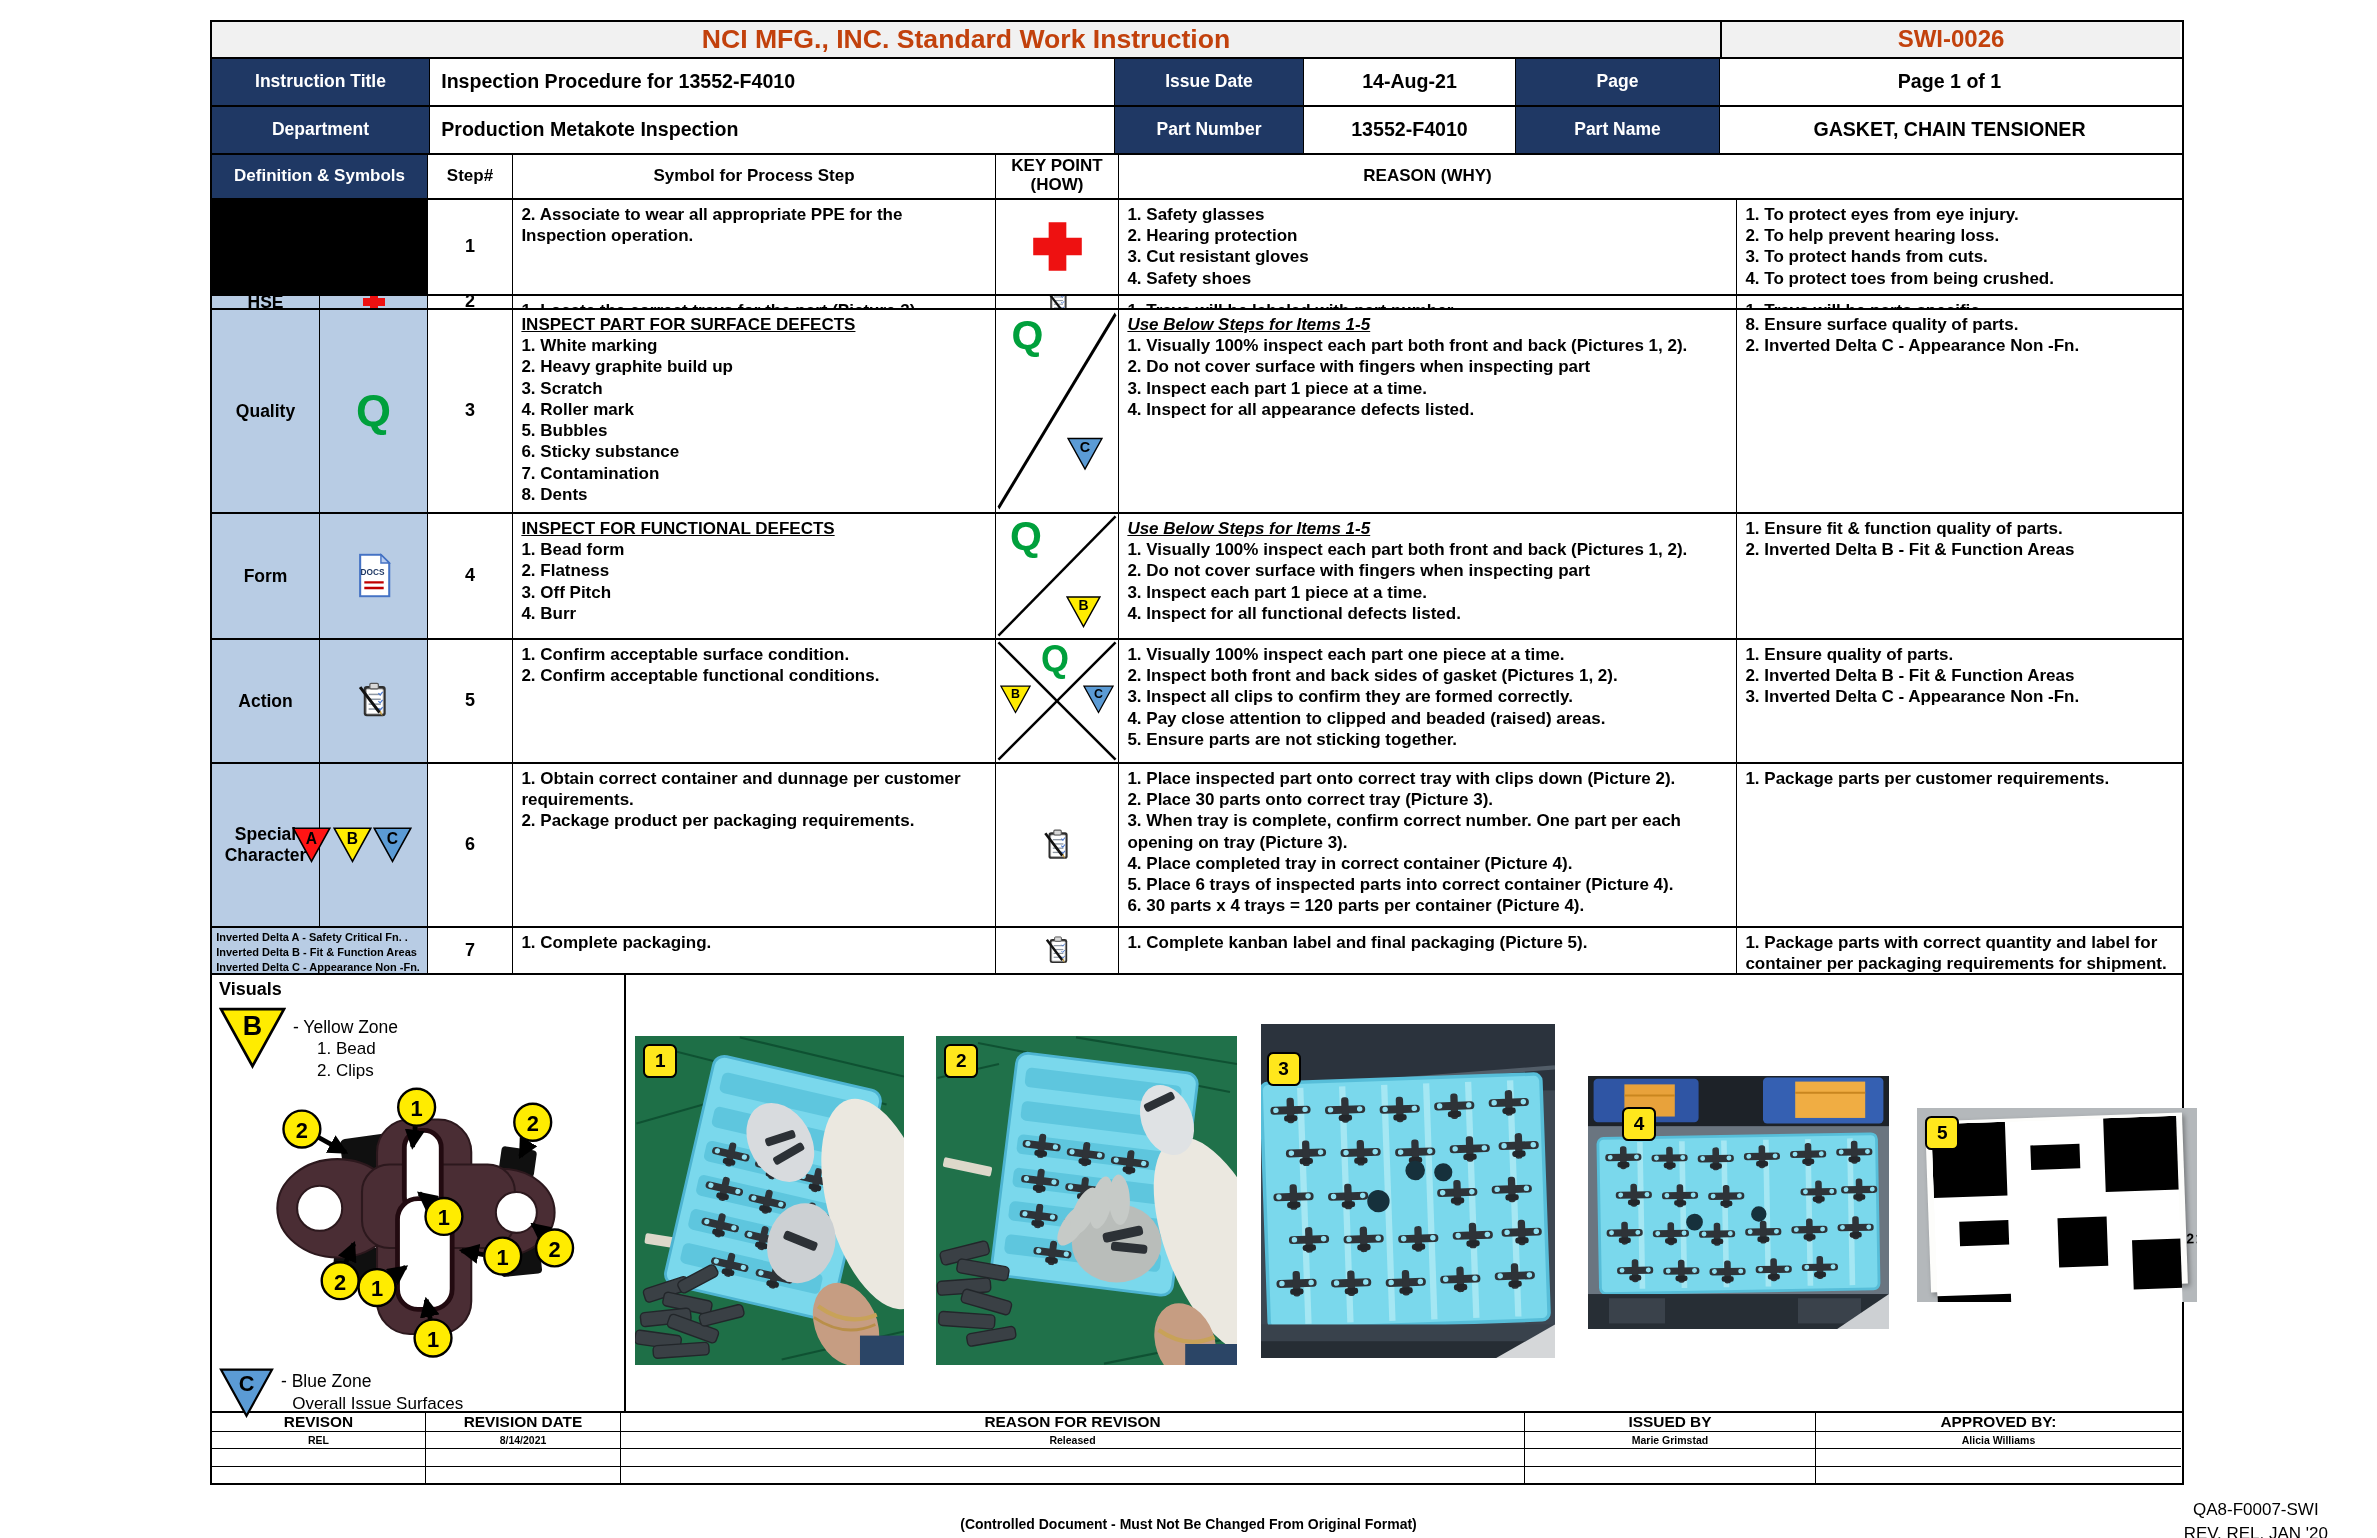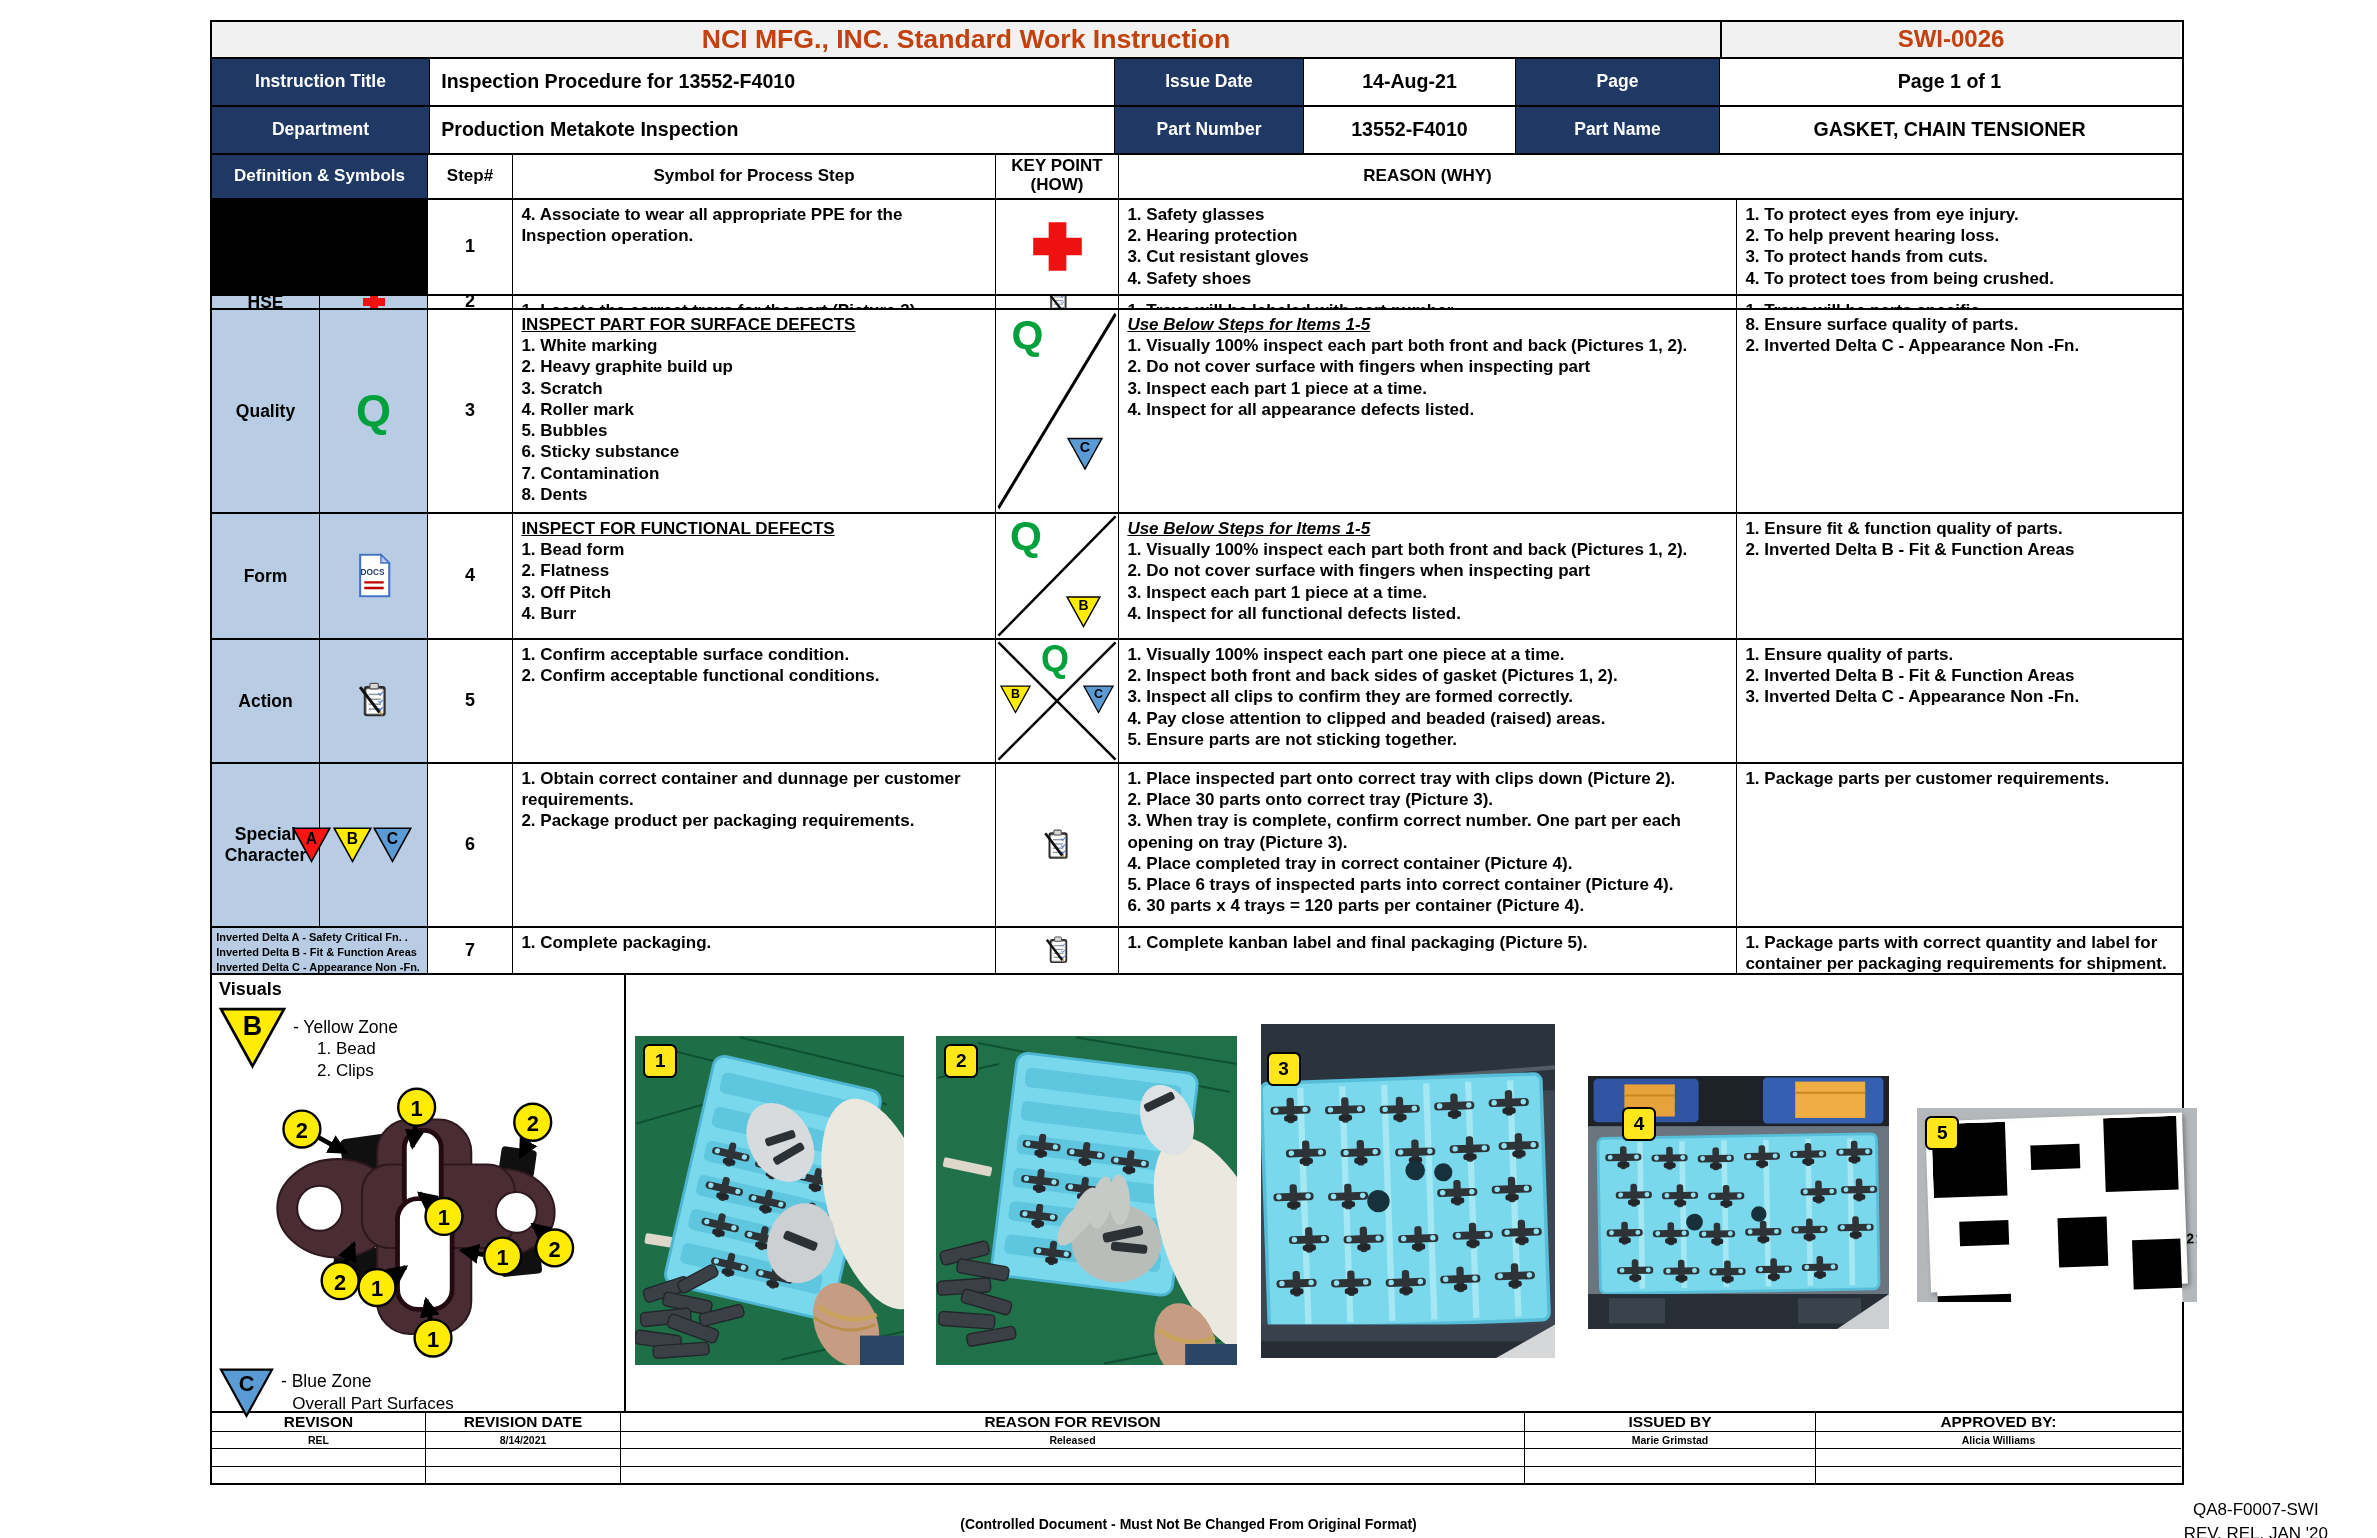--- a/index.html
+++ b/index.html
@@ -167,21 +167,21 @@
     <div class="cell">Symbol for Process Step</div>
     <div class="cell">KEY POINT (HOW)</div>
     <div class="cell">REASON (WHY)</div>
   </div>
 
   <div class="trow" style="height:96px">
     <div class="cell defblack"></div>
     <div class="cell stepnum">1</div>
     <div class="cell txt">
         <div class="lines">
-          <div>4. Associate to wear all appropriate PPE for the Inspection operation.</div>
+          <div>2. Associate to wear all appropriate PPE for the Inspection operation.</div>
         </div>
       </div>
     <div class="cell symcell">
         <svg width="53" height="53" viewBox="0 0 76 76">
           <use href="#ic-cross"></use>
         </svg>
       </div>
     <div class="cell txt">
         <div class="lines">
           <div>1. Safety glasses</div>
@@ -537,21 +537,21 @@
         </g>
       </svg>
 
       <div class="legend legC">
         <svg class="tri tri-blue" width="55" height="50" viewBox="0 0 100 92">
           <polygon points="3,3 97,3 50,88"></polygon>
             <text x="50" y="42">C</text>
           </svg>
         <div class="txtcol" style="margin-top:2.8px">
           <div>- Blue Zone</div>
-          <div class="sub" style="padding-left:11.2px">Overall Part Surfaces</div>
+          <div class="sub" style="padding-left:11.2px">Overall Issue Surfaces</div>
         </div>
       </div>
     </div>
 
     <div class="photo" style="left:423px;top:61px;width:269px;height:329px">
       <svg viewBox="0 0 385 470" preserveAspectRatio="none">
         <rect width="385" height="470" fill="#1e6f47"></rect>
         <g stroke="#0b4a2d" stroke-width="3" fill="none" opacity=".8">
           <path d="M30 15 L360 98"></path>
             <path d="M150 2 L385 58"></path>

